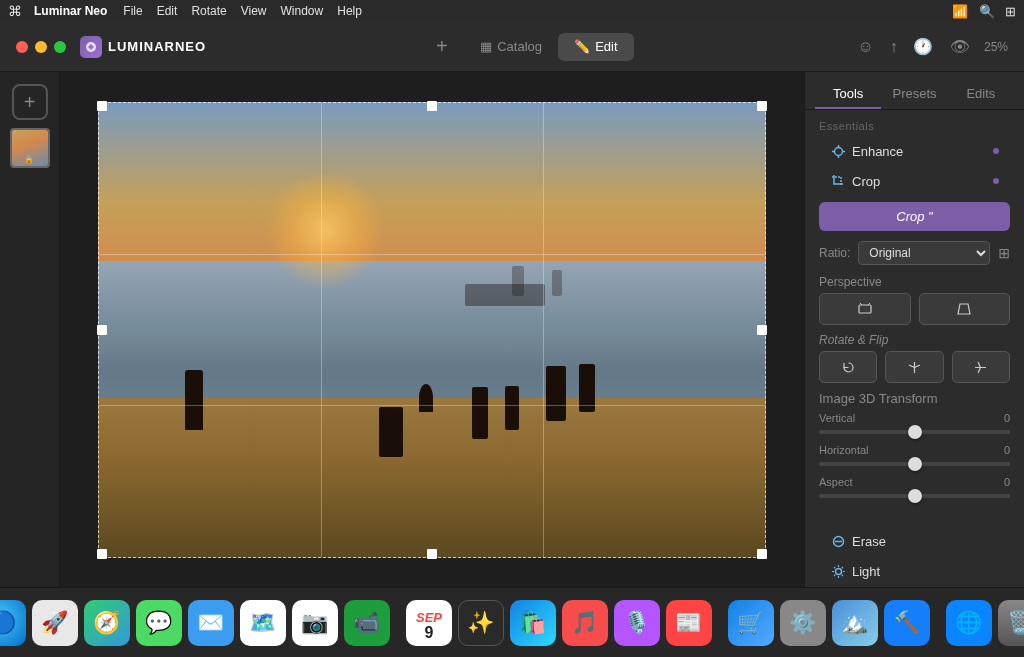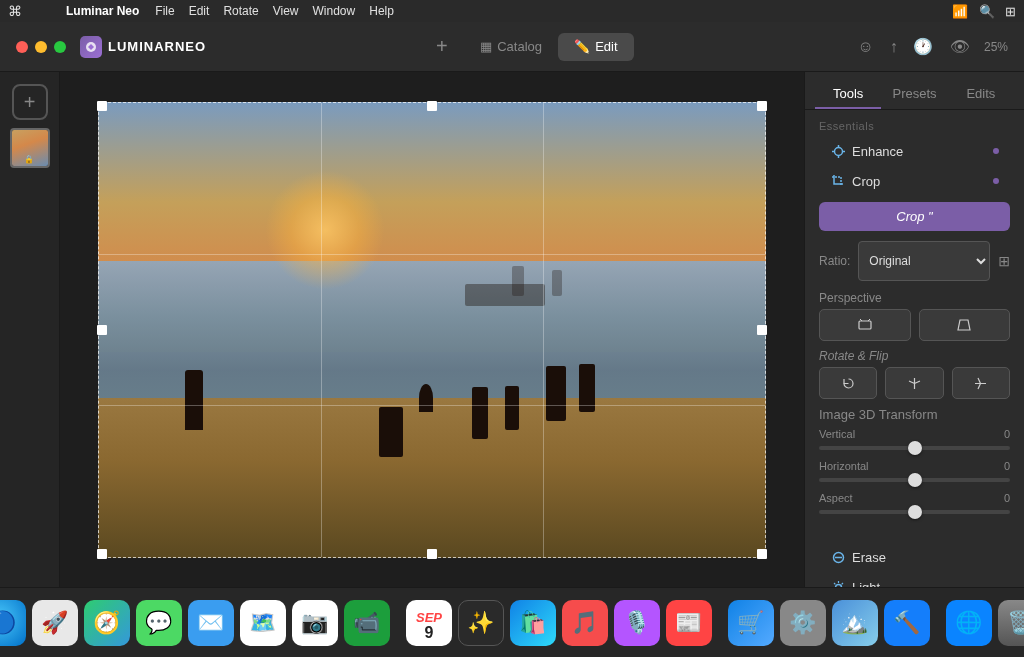--- a/index.html
+++ b/index.html
@@ -5,21 +5,21 @@
     * { margin: 0; padding: 0; box-sizing: border-box; }
     body { width: 1024px; height: 657px; overflow: hidden; background: #1e1e1e; font-family: -apple-system, BlinkMacSystemFont, 'SF Pro Text', sans-serif; }
 
     
     .menubar {
       width: 100%; height: 22px; background: #2a2a2a;
       display: flex; align-items: center; padding: 0 8px;
       font-size: 12px; color: #e0e0e0;
     }
     .menubar-apple { font-size: 14px; margin-right: 12px; }
-    .menubar-appname { font-weight: 600; margin-right: 16px; color: #fff; margin-left: 32px; }
+    .menubar-appname { font-weight: 600; margin-right: 16px; color: #fff; }
     .menubar-item { margin-right: 14px; cursor: default; }
     .menubar-right { margin-left: auto; display: flex; align-items: center; gap: 10px; font-size: 13px; }
 
     
     .titlebar {
       width: 100%; height: 50px; background: #2c2c2c;
       display: flex; align-items: center; padding: 0 16px;
       border-bottom: 1px solid #1a1a1a;
     }
     .traffic-lights { display: flex; gap: 7px; margin-right: 14px; }
@@ -157,21 +157,21 @@
       margin: 6px 14px; background: #7b5ea7; border: none; border-radius: 6px;
       color: #fff; font-size: 13px; font-style: italic; padding: 7px;
       cursor: pointer; width: calc(100% - 28px); text-align: center;
     }
     .ratio-row {
       display: flex; align-items: center; padding: 4px 14px; gap: 8px;
     }
     .ratio-label { font-size: 12px; color: #888; }
     .ratio-select {
       flex: 1; background: #3a3a3a; border: 1px solid #555; border-radius: 4px;
-      color: #ddd; font-size: 12px; padding: 3px 6px; height: 40px;
+      color: #ddd; font-size: 12px; padding: 3px 6px; height: 24px;
     }
     .ratio-icon { color: #888; font-size: 14px; cursor: pointer; }
 
     .perspective-label { font-size: 12px; color: #888; padding: 6px 14px 4px; }
     .perspective-btns { display: flex; gap: 8px; padding: 0 14px; }
     .persp-btn {
       flex: 1; height: 32px; background: #3a3a3a; border: 1px solid #555;
       border-radius: 5px; color: #ccc; font-size: 16px; cursor: pointer;
       display: flex; align-items: center; justify-content: center;
     }

